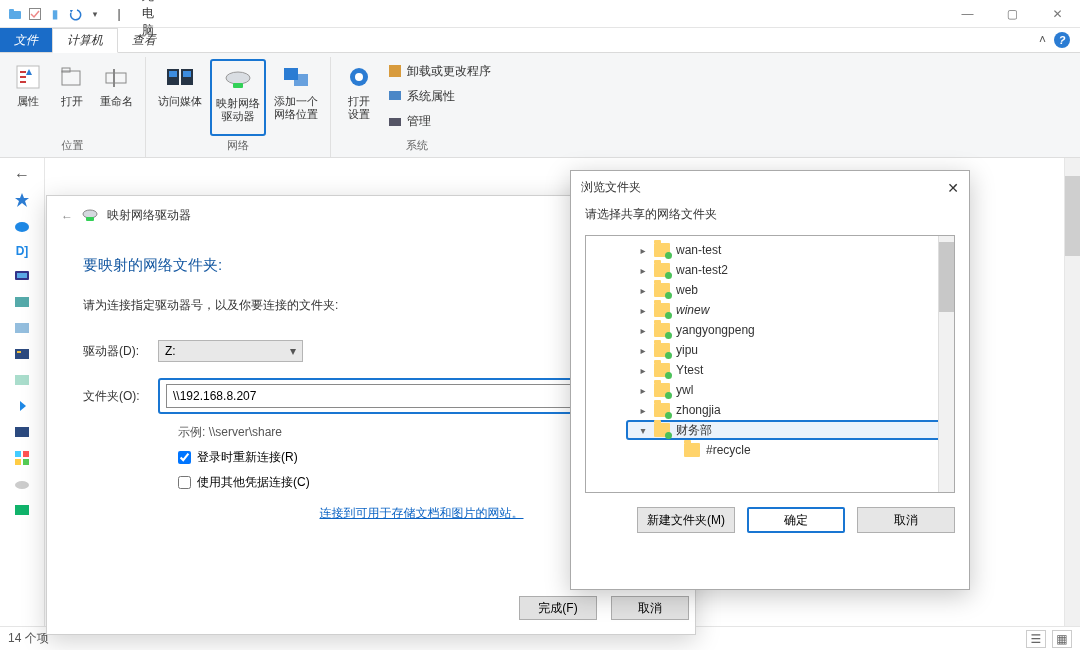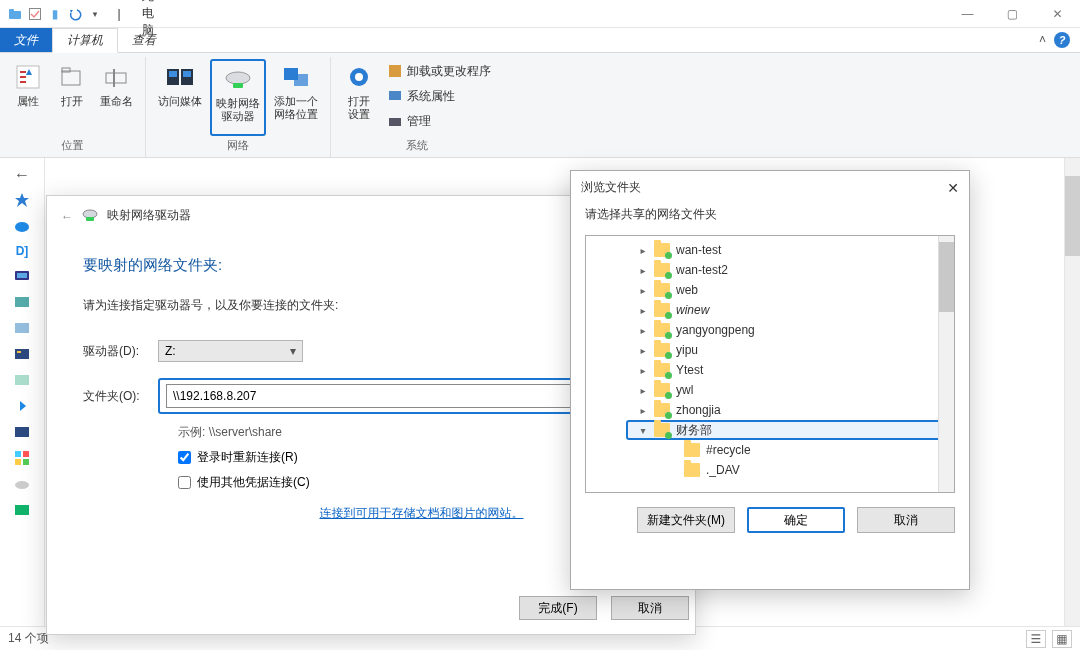--- a/index.html
+++ b/index.html
@@ -413,25 +413,20 @@
         <div class="tree-row selected">
           <span class="tw">▾</span>
           <span class="fico share"></span>
           <span style="padding-left: 2px;">财务部</span>
         </div>
         <div class="tree-row lvl2">
           <span class="tw"></span>
           <span class="fico"></span>
           <span style="padding-left: 2px;">#recycle</span>
         </div>
-        <div class="tree-row lvl2">
-          <span class="tw"></span>
-          <span class="fico"></span>
-          <span style="padding-left: 2px;">._DAV</span>
-        </div>
       </div>
     <div class="bd-scroll">
         <div class="thumb"></div>
       </div>
   </div>
 
   <div class="bd-footer">
     <button>新建文件夹(M)</button>
     <button class="ok">确定</button>
     <button>取消</button>

